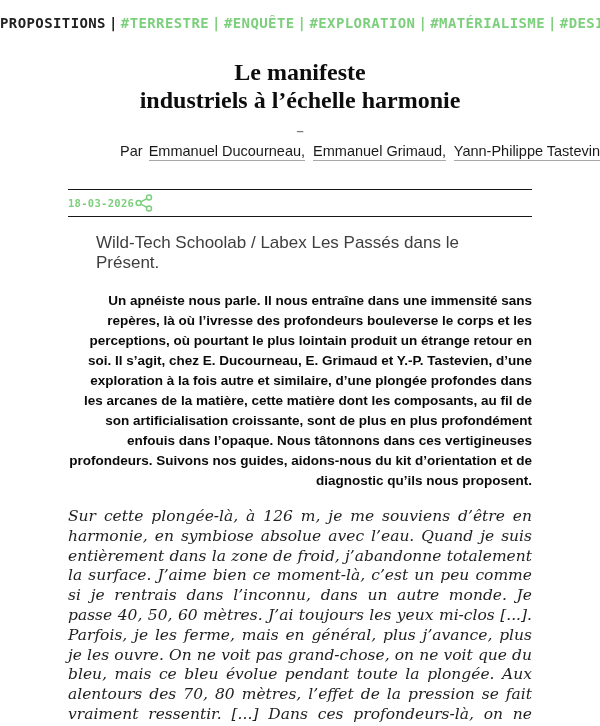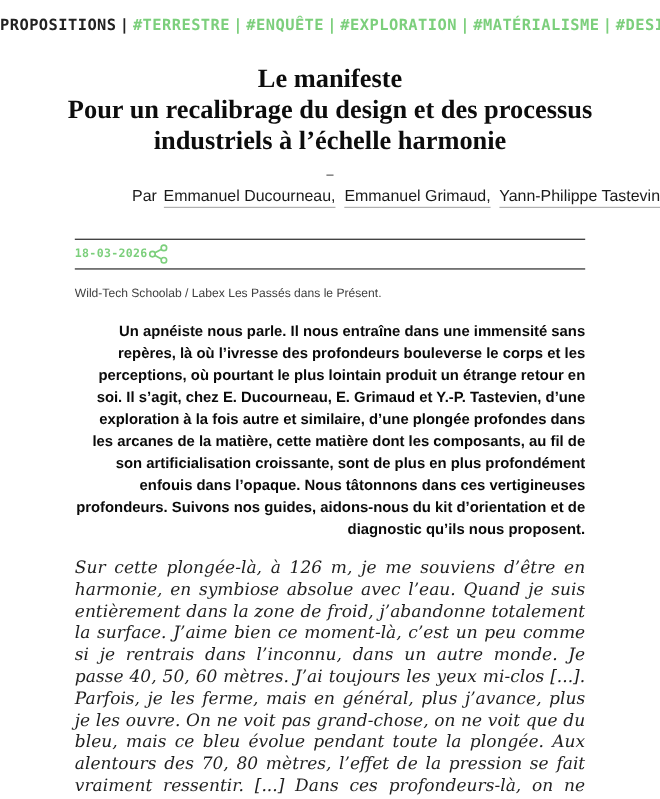--- a/index.html
+++ b/index.html
@@ -82,22 +82,22 @@
     color: var(--accent);
   }
   .meta .share {
     color: var(--accent);
     cursor: pointer;
     display: flex;
     align-items: center;
   }
 
   .credit {
-    margin: 16px 68px 0;
-    font-size: 11px;
+    margin: 16px 96px 0;
+    font-size: 17px;
     color: #3e3e3e;
   }
 
   .intro {
     margin: 18px 68px 0;
     font-size: 13.5px;
     font-weight: bold;
     line-height: 20px;
     color: #0a0a0a;
     text-align: right;
@@ -117,21 +117,20 @@
 </style>
 </head>
 <body>
 
 <header class="topnav">
   <span class="section">PROPOSITIONS</span><span class="sep">|</span><span class="tag">#TERRESTRE</span><span class="sep green">|</span><span class="tag">#ENQUÊTE</span><span class="sep green">|</span><span class="tag">#EXPLORATION</span><span class="sep green">|</span><span class="tag">#MATÉRIALISME</span><span class="sep green">|</span><span class="tag">#DESIGN</span>
 </header>
 
 <h1 class="title">
   <div>Le manifeste</div>
-  <div>Pour un recalibrage du design et des processus</div>
   <div>industriels à l’échelle harmonie</div>
 </h1>
 
 <div class="dash">–</div>
 
 <div class="byline">
   <span class="prefix">Par</span>
   <a class="author">Emmanuel Ducourneau,</a>
   <a class="author">Emmanuel Grimaud,</a>
   <a class="author">Yann-Philippe Tastevin</a>

